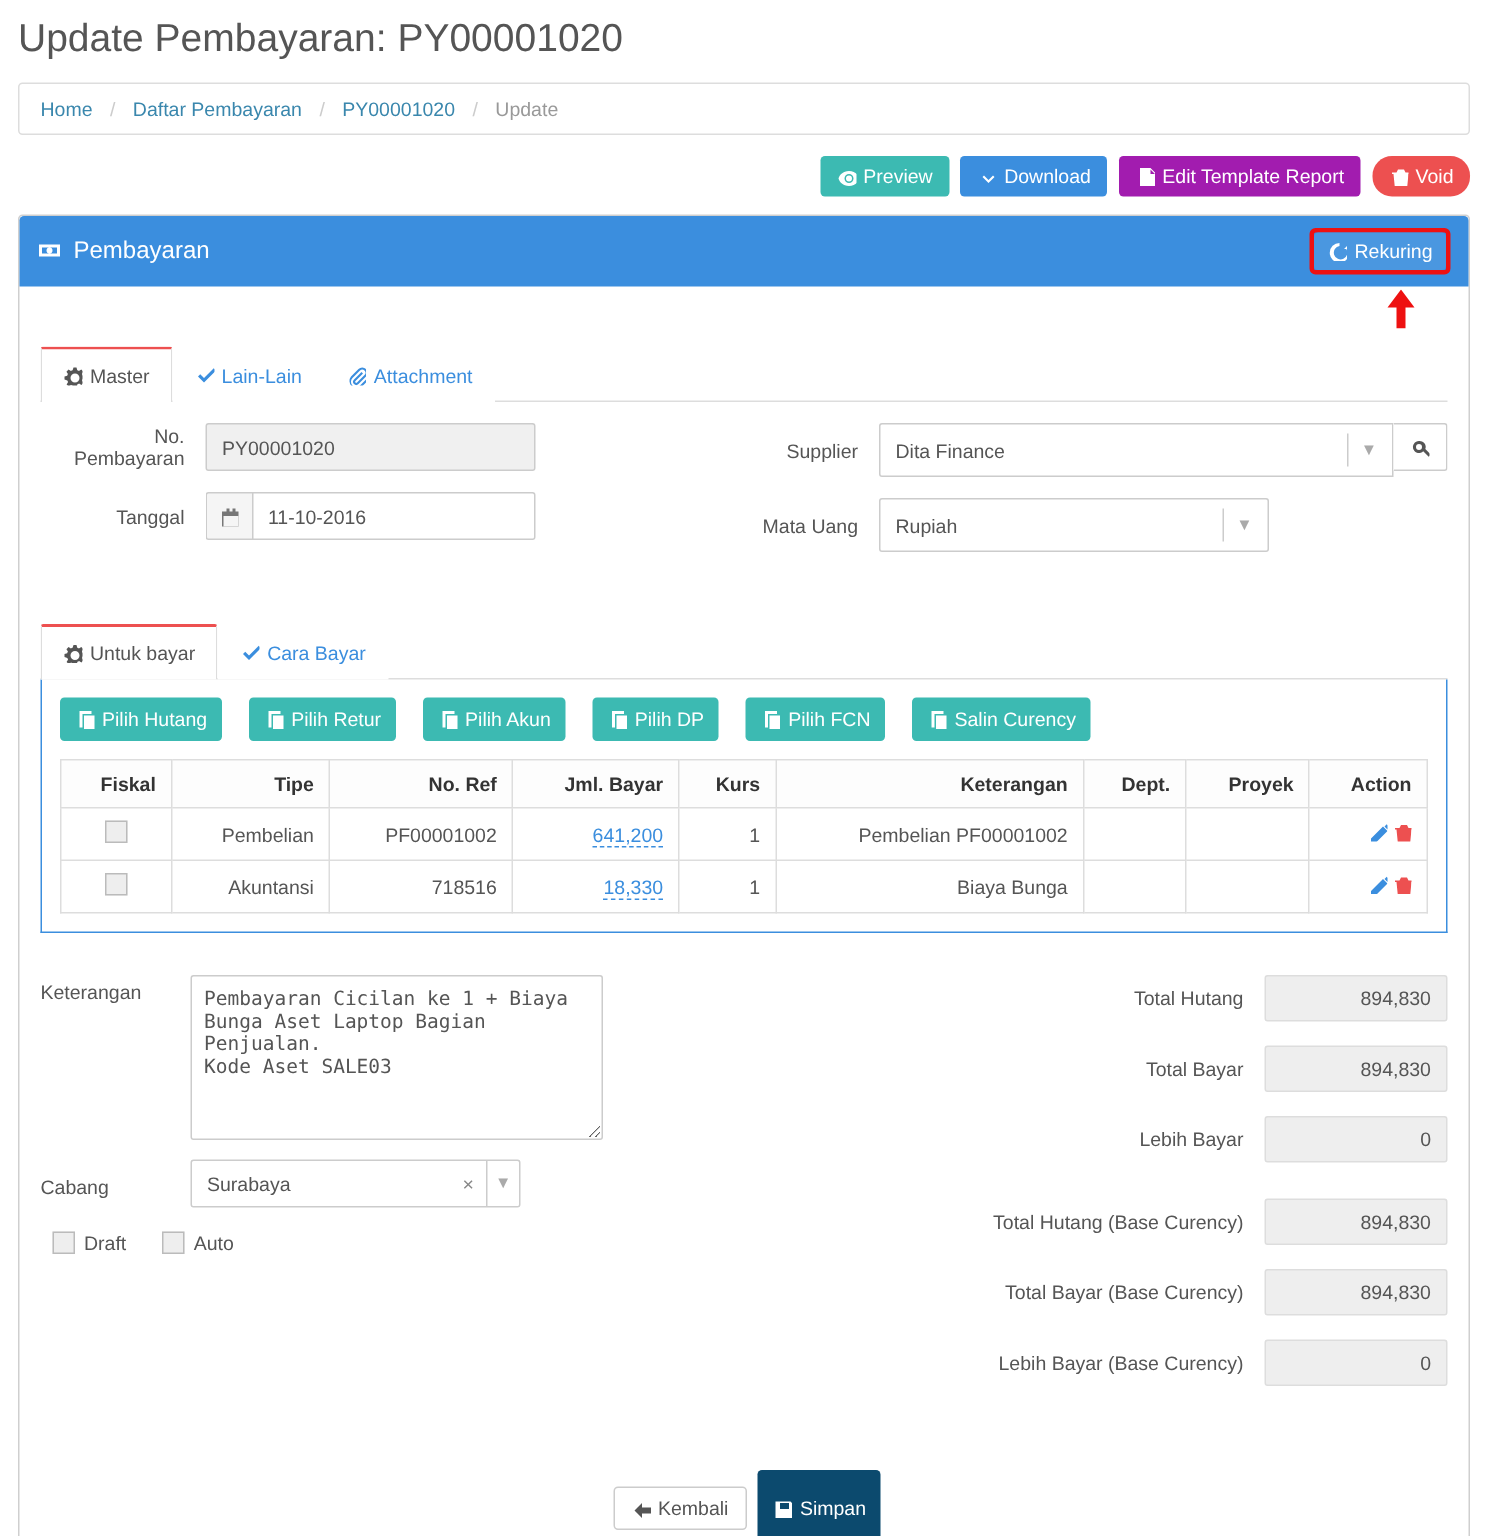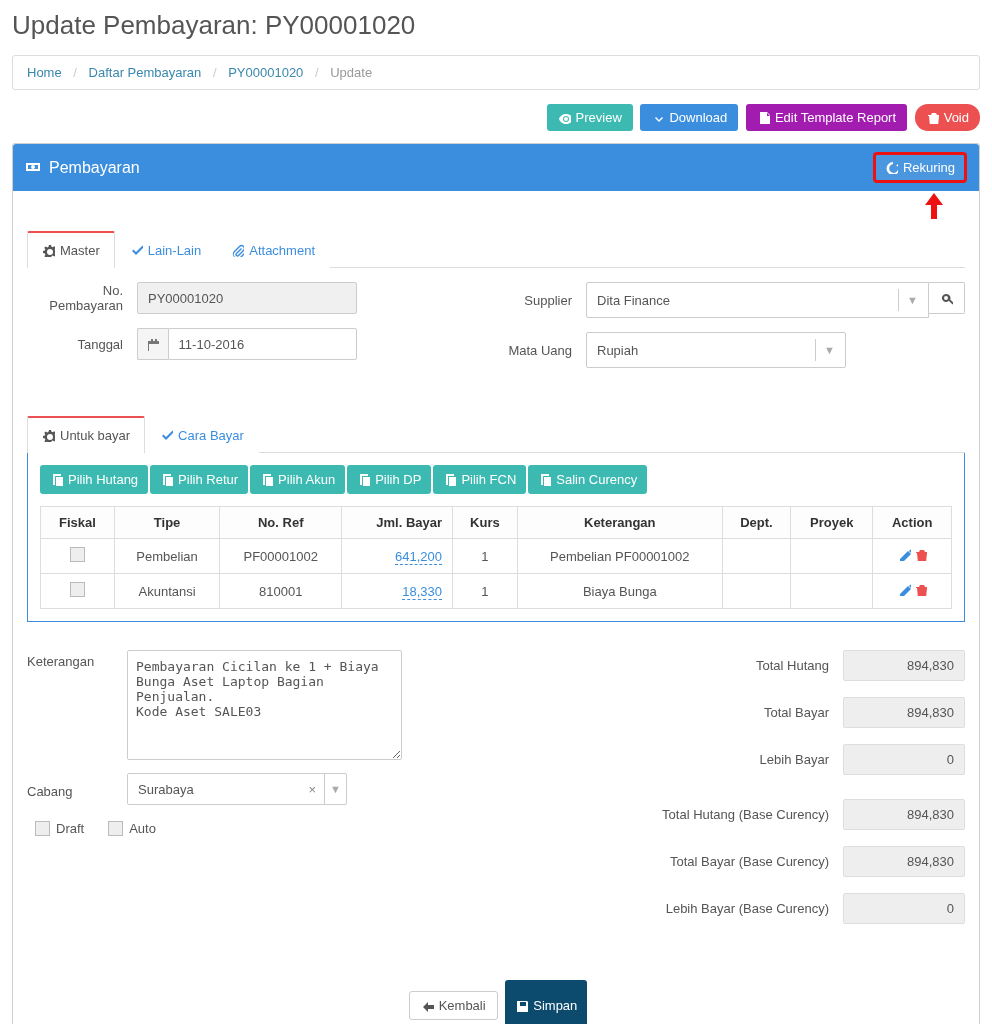--- a/index.html
+++ b/index.html
@@ -46,25 +46,25 @@
   .input[readonly] { background: #f0f0f0; }
   .addon { border: 1px solid #ccc; border-right: none; background: #f5f5f5; width: 36px; display: inline-flex; align-items: center; justify-content: center; color: #777; border-radius: 2px 0 0 2px; }
   .select-box { display: flex; flex: 1; }
   .select-box .sel { flex: 1; border: 1px solid #ccc; border-radius: 2px 0 0 2px; background: #fff; padding: 6px 10px; display: flex; justify-content: space-between; align-items: center; color: #555; cursor: pointer; height: 36px; }
   .select-box .caret { color: #aaa; font-size: 11px; margin-left: 4px; border-left: 1px solid #ccc; padding-left: 8px; height: 100%; display: flex; align-items: center; }
   .sq-btn { width: 36px; border: 1px solid #ccc; background: #fff; display: inline-flex; align-items: center; justify-content: center; color: #555; cursor: pointer; border-radius: 0 2px 2px 0; border-left: none; }
 
   .subtabs { border-bottom: 1px solid #ddd; display: flex; margin-top: 28px; }
 
   .content-frame { border: 1px solid #3b8ede; border-top: none; padding: 12px; }
-  .action-row { display: flex; gap: 2px; margin-bottom: 12px; flex-wrap: wrap; }
+  .action-row { display: flex; gap: 18px; margin-bottom: 12px; flex-wrap: wrap; }
   .btn-teal-sm { background: #3cbab2; color: #fff; border: none; padding: 7px 10px; border-radius: 3px; display: inline-flex; align-items: center; gap: 5px; font-size: 13px; cursor: pointer; }
 
   table.grid { width: 100%; border-collapse: collapse; font-size: 13px; }
-  table.grid th, table.grid td { border: 1px solid #ddd; padding: 8px 10px; text-align: center; vertical-align: middle; }
+  table.grid th, table.grid td { border: 1px solid #ddd; padding: 8px 10px; text-align: right; vertical-align: middle; }
   table.grid th { background: #fdfdfd; font-weight: bold; color: #333; }
   table.grid td.num { text-align: right; color: #3b8ede; }
   table.grid td.num span { border-bottom: 1px dashed #3b8ede; }
   .chk { width: 15px; height: 15px; border: 1px solid #bbb; background: #eee; display: inline-block; }
   .act-cell { text-align: center; white-space: nowrap; }
   .icon-edit { color: #3b8ede; cursor: pointer; margin-right: 3px; }
   .icon-del { color: #ed5050; cursor: pointer; }
 
   .summary-row { display: flex; margin-top: 28px; }
   .summary-left { width: 40%; }
@@ -356,21 +356,21 @@
               <td></td>
               <td class="act-cell"><span class="icon-edit"><svg class="ic">
                     <use href="#i-pencil"></use>
                   </svg></span><span class="icon-del"><svg class="ic">
                     <use href="#i-trash"></use>
                   </svg></span></td>
             </tr>
             <tr>
               <td style="text-align:center"><span class="chk"></span></td>
               <td>Akuntansi</td>
-              <td>810001</td>
+              <td>718516</td>
               <td class="num"><span>18,330</span></td>
               <td>1</td>
               <td>Biaya Bunga</td>
               <td></td>
               <td></td>
               <td class="act-cell"><span class="icon-edit"><svg class="ic">
                     <use href="#i-pencil"></use>
                   </svg></span><span class="icon-del"><svg class="ic">
                     <use href="#i-trash"></use>
                   </svg></span></td>

